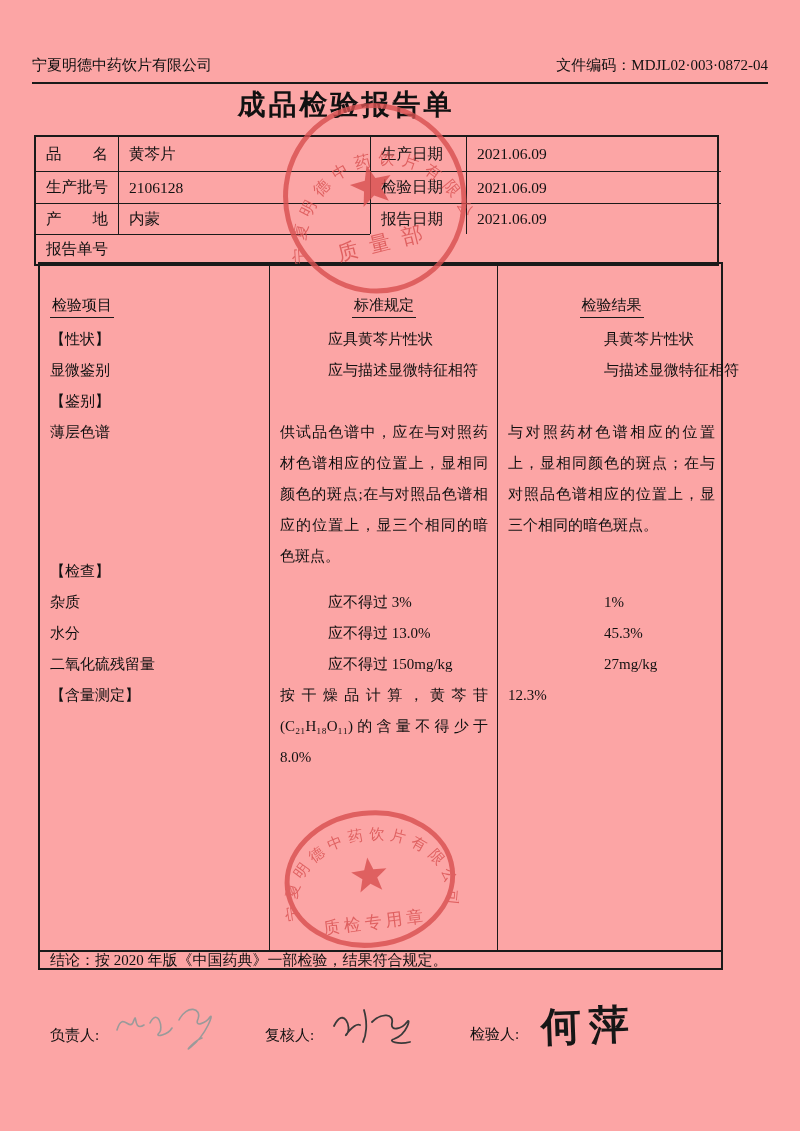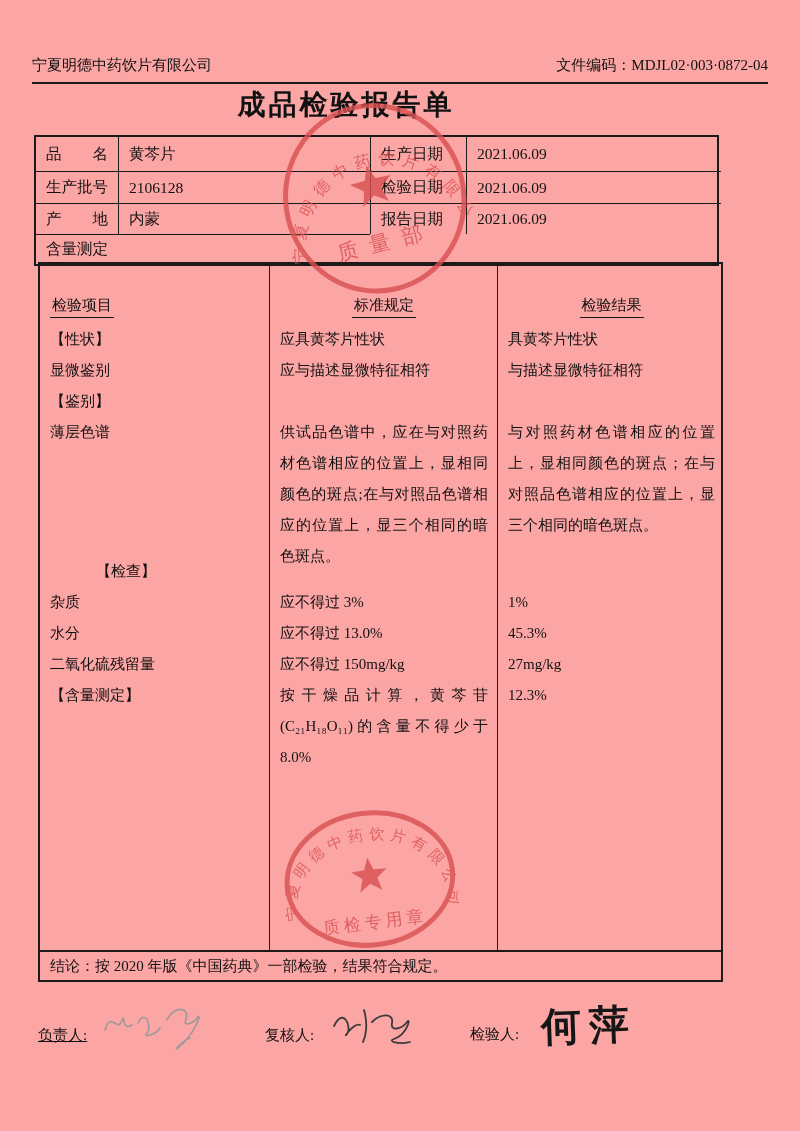--- a/index.html
+++ b/index.html
@@ -29,35 +29,35 @@
   .rtable{position:absolute;left:38px;top:262px;width:685px;height:690px;
           border:2px solid #1a1a1a;box-sizing:border-box;font-size:15px;}
   .vline{position:absolute;top:0;bottom:0;width:1.5px;background:#1a1a1a;}
   .v1{left:228.5px;} .v2{left:456.5px;}
   .rrow{display:grid;grid-template-columns:230px 228px 227px;}
   .cell{box-sizing:border-box;padding:0 10px;line-height:31px;}
   .h-head{height:60px;align-items:end;}
   .h-head .cell{display:flex;align-items:flex-end;padding-bottom:6px;line-height:20px;}
   .h-head .c2,.h-head .c3{justify-content:center;}
   .uline{border-bottom:1px solid #1a1a1a;padding:0 2px 2px 2px;}
-  .h-l{height:31px;}
+  .h-l{height:31px;gap:48px;}
   .h-tlc{height:126px;}
   .h-chk{height:44px;align-items:end;}
-  .h-chk .cell{display:flex;align-items:flex-end;margin-left:46px;}
+  .h-chk .cell{display:flex;align-items:flex-end;}
   .para{text-align:justify;}
 
   
-  .ctable{position:absolute;left:38px;top:950px;width:685px;height:32px;
+  .ctable{position:absolute;left:38px;top:950px;width:685px;height:20px;
           border:2px solid #1a1a1a;box-sizing:border-box;
           display:flex;align-items:center;padding-left:10px;font-size:15px;}
 
   
   .signs{position:absolute;left:38px;top:998px;width:700px;height:70px;font-size:15px;}
   .sgroup{position:absolute;top:0;display:flex;align-items:center;}
-  .g1{left:0;text-decoration:underline;} .g2{left:227px;} .g3{left:432px;}
+  .g1{left:12px;} .g2{left:227px;} .g3{left:432px;}
   .slabel{padding-top:18px;}
   .sig-svg{margin-left:8px;}
   .insp-name{margin-left:22px;font-size:40px;font-weight:600;letter-spacing:8px;
              color:#161616;transform:rotate(-2deg);white-space:nowrap;}
 
   
   .stamp{position:absolute;opacity:0.8;pointer-events:none;}
   .stamp-top{left:278px;top:98px;}
   .stamp-bottom{left:281px;top:806px;}
 </style>
@@ -84,21 +84,21 @@
     <div class="ic bt">生产批号</div>
     <div class="ic bl bt">2106128</div>
     <div class="ic bl bt">检验日期</div>
     <div class="ic bl bt">2021.06.09</div>
 
     <div class="ic bt">产　　地</div>
     <div class="ic bl bt">内蒙</div>
     <div class="ic bl bt">报告日期</div>
     <div class="ic bl bt">2021.06.09</div>
 
-    <div class="ic bt sp2">含量测定</div>
+    <div class="ic bt sp2">报告单号</div>
   </div>
 
   <div class="rtable">
     <i class="vline v1"></i>
     <i class="vline v2"></i>
 
     <div class="rrow h-head">
       <div class="cell c1">
           <span class="uline">检验项目</span>
         </div>

